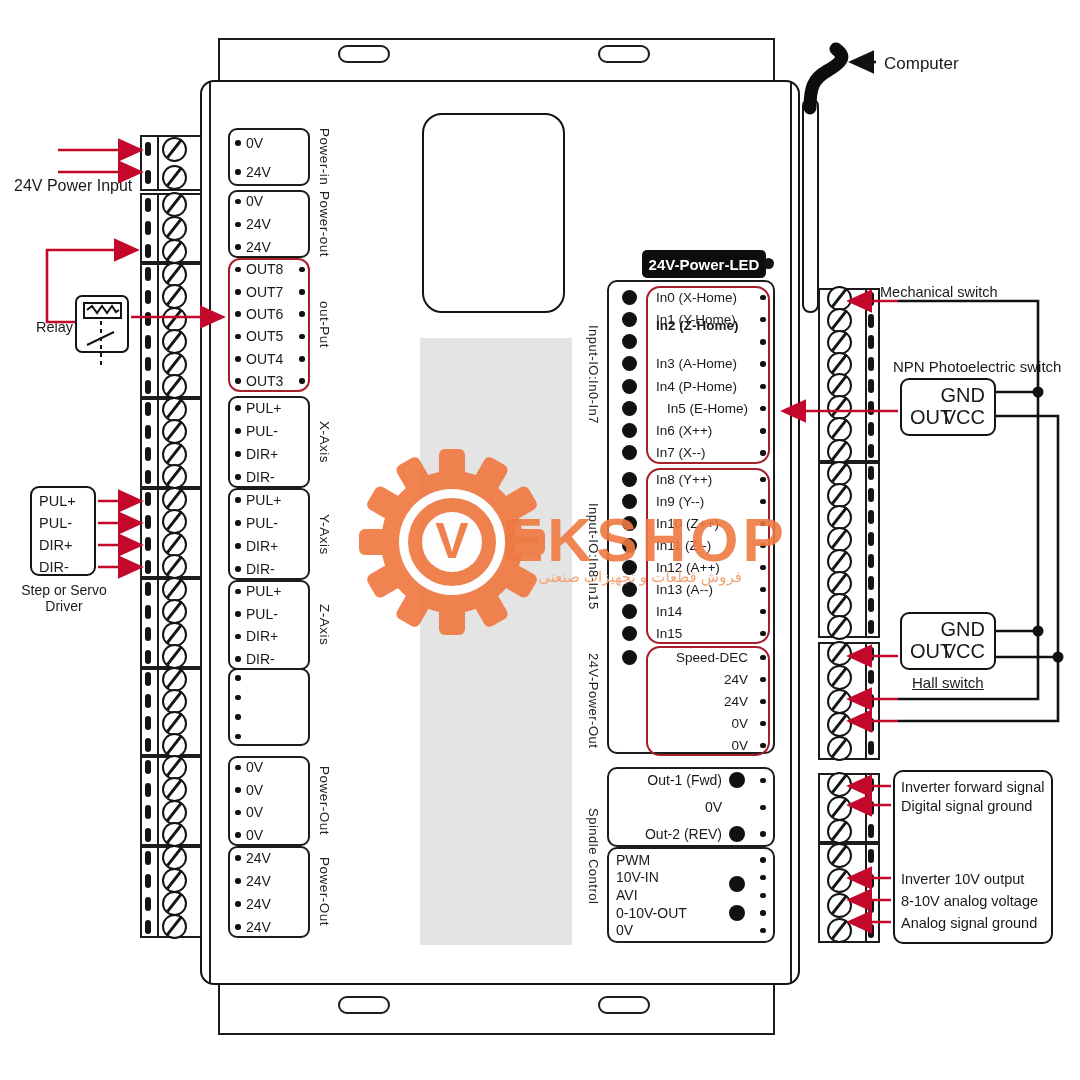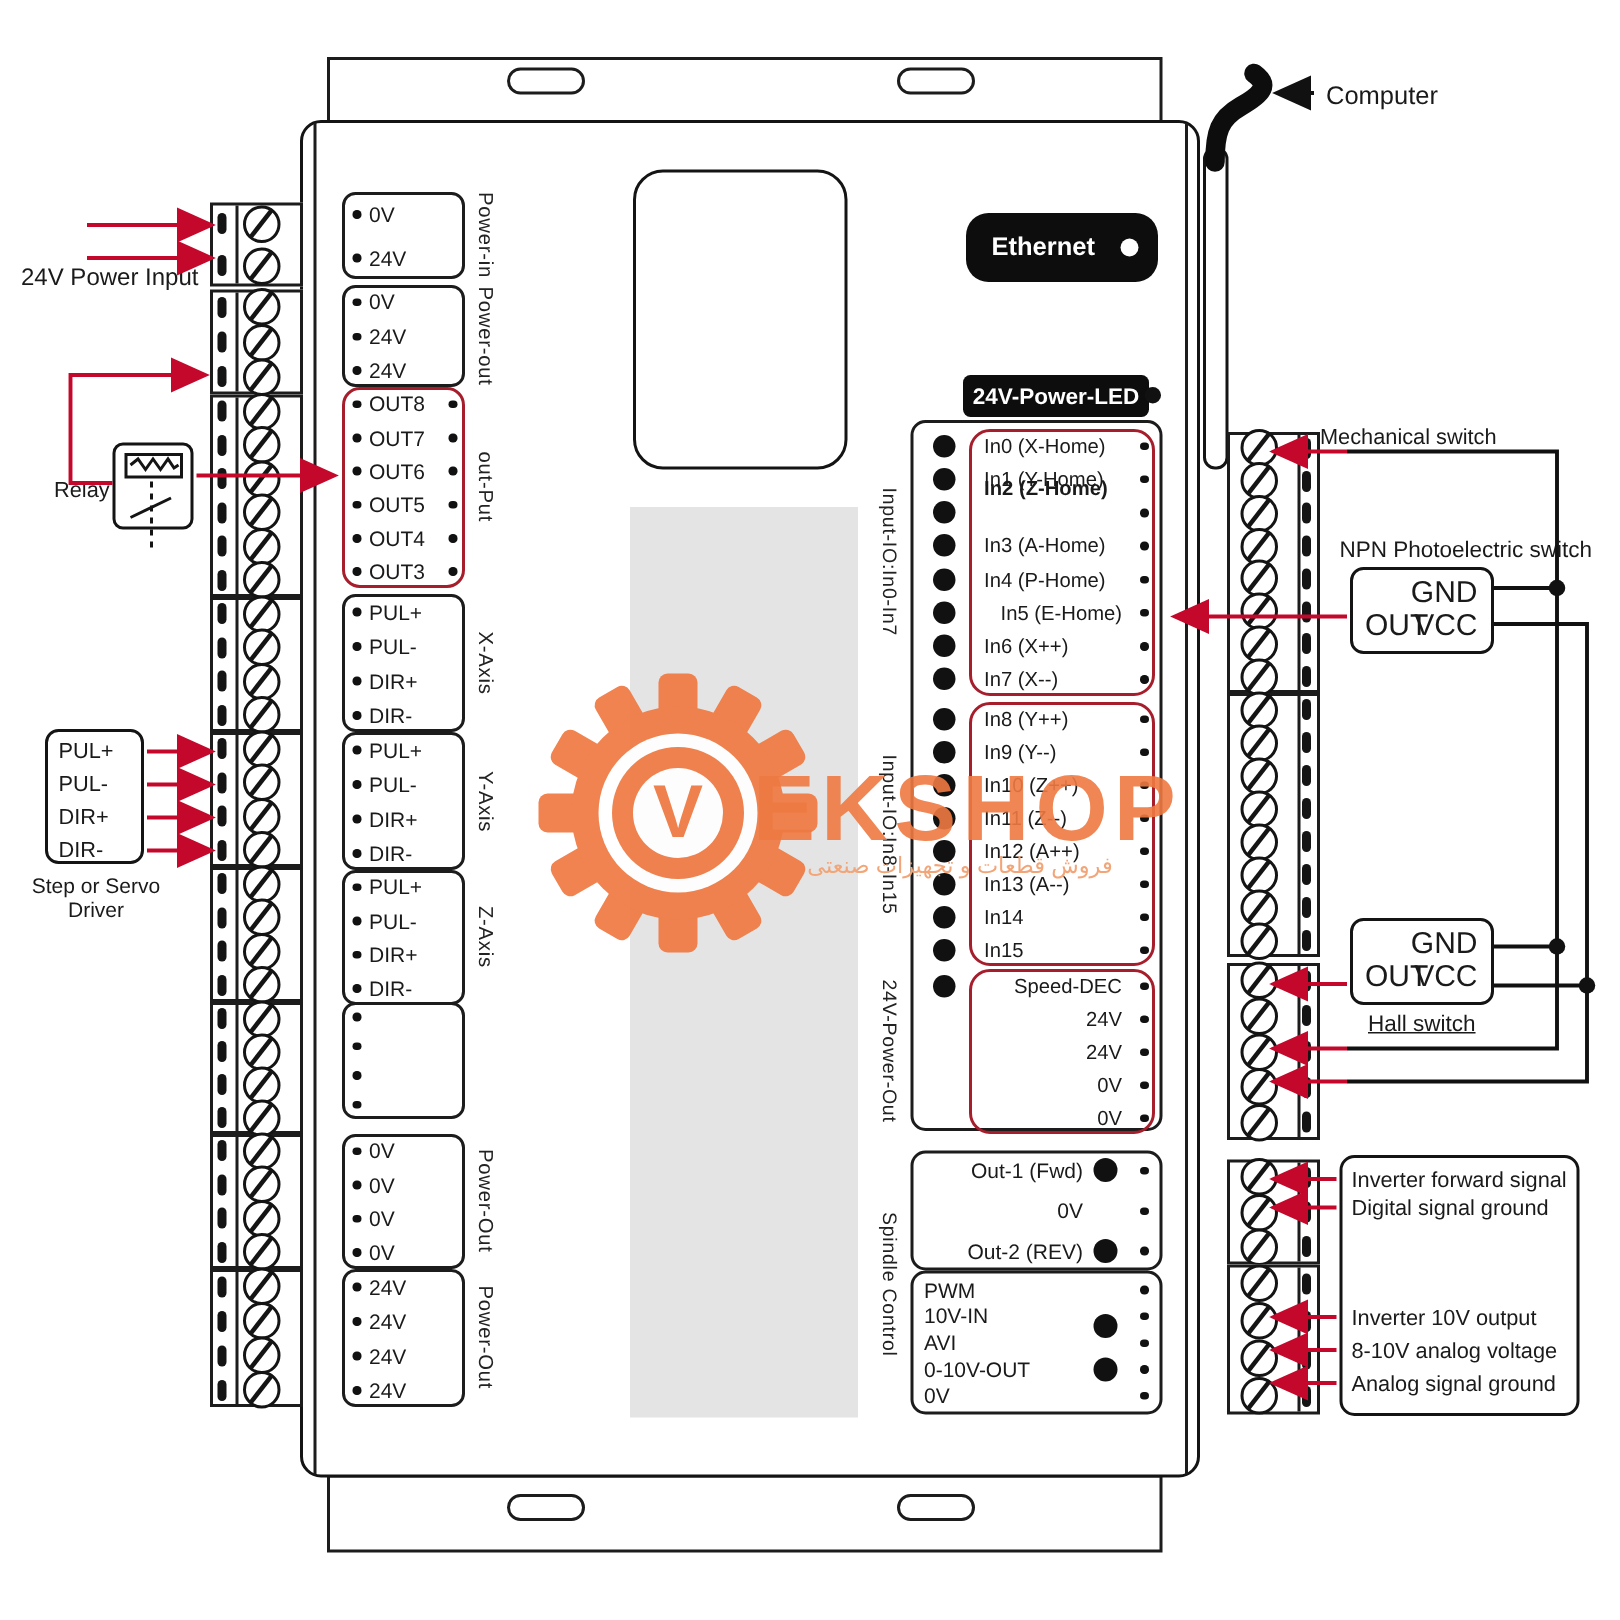--- a/index.html
+++ b/index.html
@@ -37,24 +37,20 @@
   <div class="abs" style="left:338px;top:996px;width:52px;height:18px;border:2px solid #1c1c1c;border-radius:9px;box-sizing:border-box;"></div>
   <div class="abs" style="left:598px;top:996px;width:52px;height:18px;border:2px solid #1c1c1c;border-radius:9px;box-sizing:border-box;"></div>
 
   <div class="abs" style="left:200px;top:80px;width:600px;height:905px;border:2.6px solid #141414;border-radius:14px;background:#fff;box-sizing:border-box;"></div>
   <div class="abs" style="left:209px;top:82px;width:1.8px;height:901px;background:#1c1c1c;"></div>
   <div class="abs" style="left:790px;top:82px;width:1.8px;height:901px;background:#1c1c1c;"></div>
 
   <div class="abs" style="left:422px;top:113px;width:143px;height:200px;border:2.4px solid #141414;border-radius:20px;background:#fff;box-sizing:border-box;"></div>
   <div id="grayband" class="abs" style="left: 420px; top: 338px; width: 152px; height: 607px; background: rgb(228, 228, 228);"></div>
 
-  <div class="blackbadge" style="left:644px;top:142px;width:128px;height:46px;border-radius:15px;padding-left:17px;font-size:17px;font-weight:600;">
-    <span>Ethernet</span>
-    <span class="dot" style="position:absolute;right:13px;top:17px;width:12px;height:12px;background:#fff;"></span>
-  </div>
   <div class="blackbadge" style="left:642px;top:250px;width:124px;height:28px;border-radius:5px;justify-content:center;font-size:15px;font-weight:700;">
     <span>24V-Power-LED</span>
   </div>
   <div class="dot" style="left:763px;top:258px;width:11px;height:11px;"></div>
 
   <div class="box" style="left:607px;top:280px;width:168px;height:474px;border-radius:10px;"></div>
 
   <div class="box" style="left:607px;top:767px;width:168px;height:80px;border-radius:10px;"></div>
   <div class="box" style="left:607px;top:847px;width:168px;height:96px;border-radius:10px;"></div>
 

